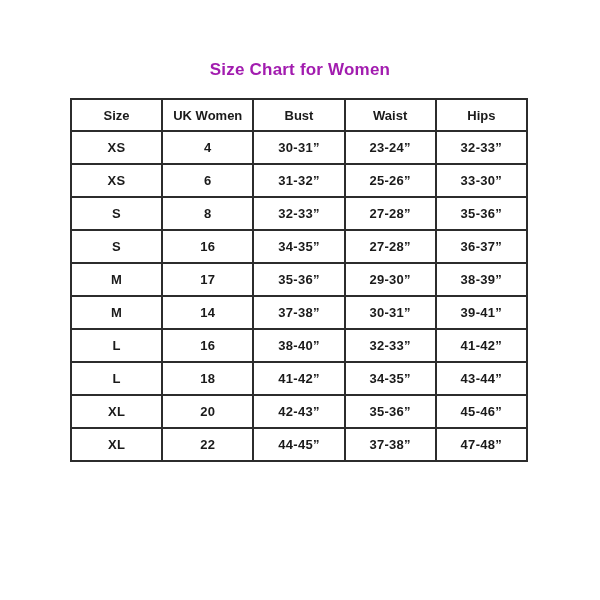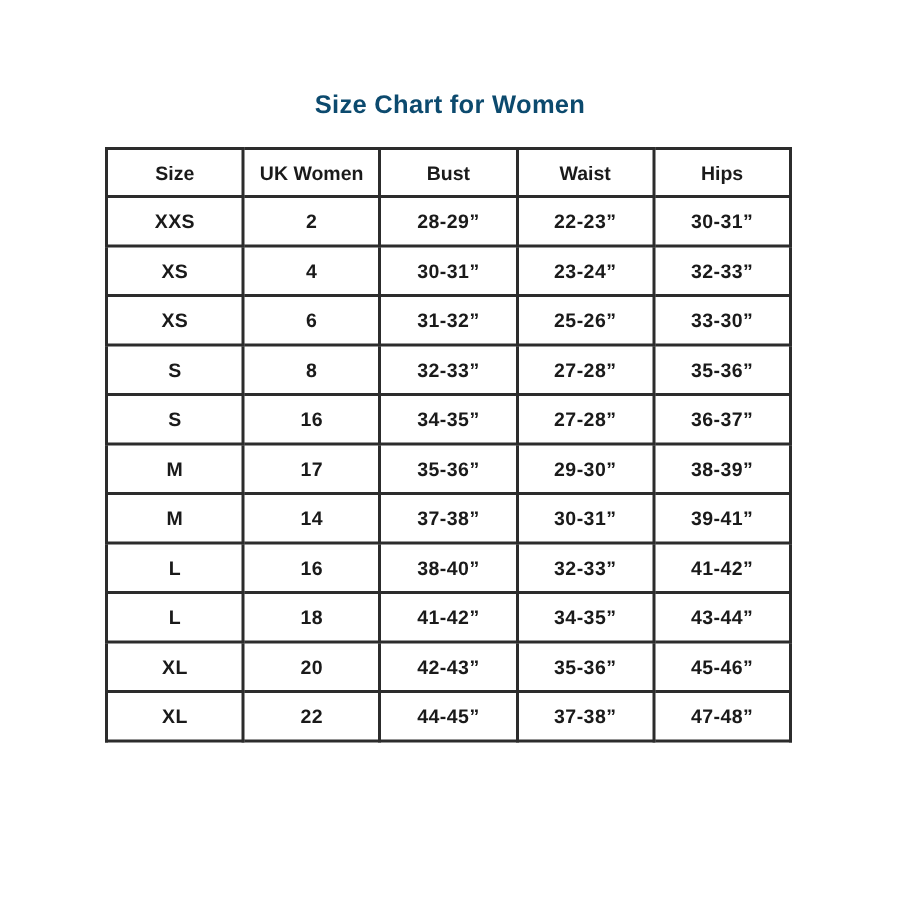--- a/index.html
+++ b/index.html
@@ -15,21 +15,21 @@
     overflow: hidden;
   }
   .page-title {
     position: absolute;
     top: 60px;
     left: 0;
     width: 600px;
     text-align: center;
     font-size: 17px;
     font-weight: bold;
-    color: #0c4a6e;
+    color: #a21caf;
     letter-spacing: 0.2px;
   }
   table.size-chart {
     position: absolute;
     left: 70px;
     top: 98px;
     width: 458px;
     border-collapse: collapse;
     table-layout: fixed;
     background: #ffffff;
@@ -64,27 +64,20 @@
   <thead>
     <tr>
       <th>Size</th>
       <th>UK Women</th>
       <th>Bust</th>
       <th>Waist</th>
       <th>Hips</th>
     </tr>
   </thead>
   <tbody>
-      <tr>
-        <td>XXS</td>
-        <td>2</td>
-        <td>28-29”</td>
-        <td>22-23”</td>
-        <td>30-31”</td>
-      </tr>
       <tr>
         <td>XS</td>
         <td>4</td>
         <td>30-31”</td>
         <td>23-24”</td>
         <td>32-33”</td>
       </tr>
       <tr>
         <td>XS</td>
         <td>6</td>

